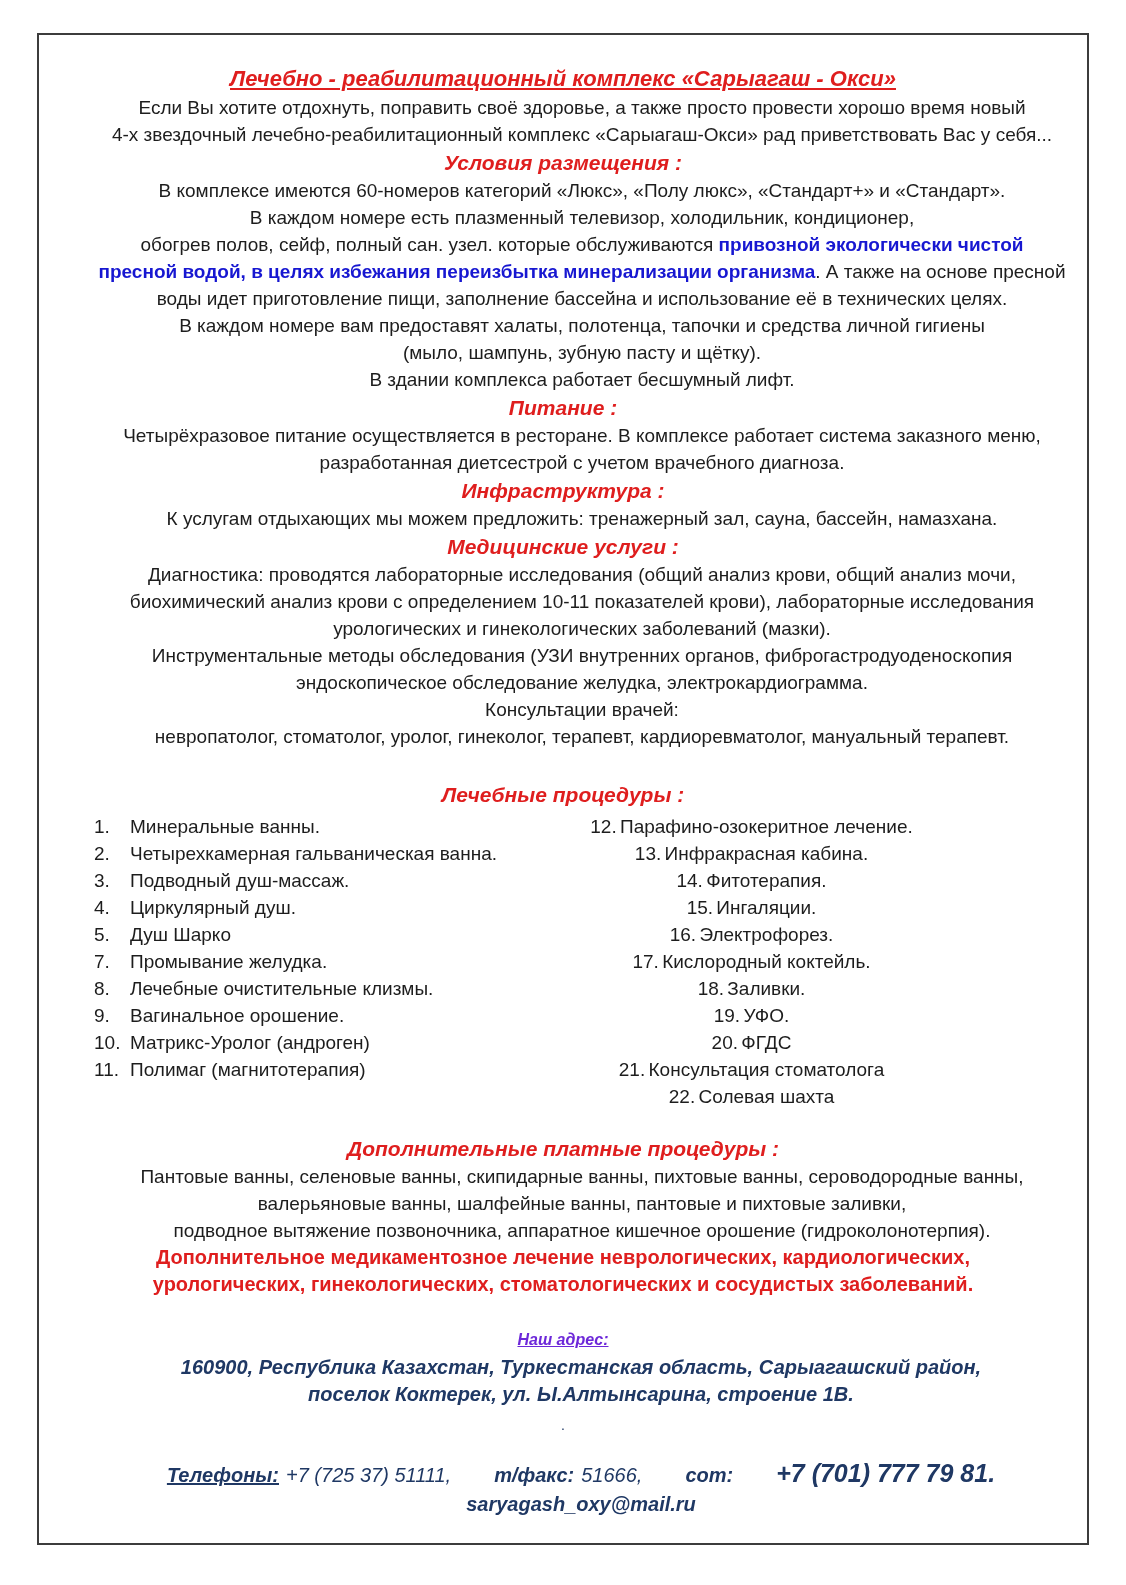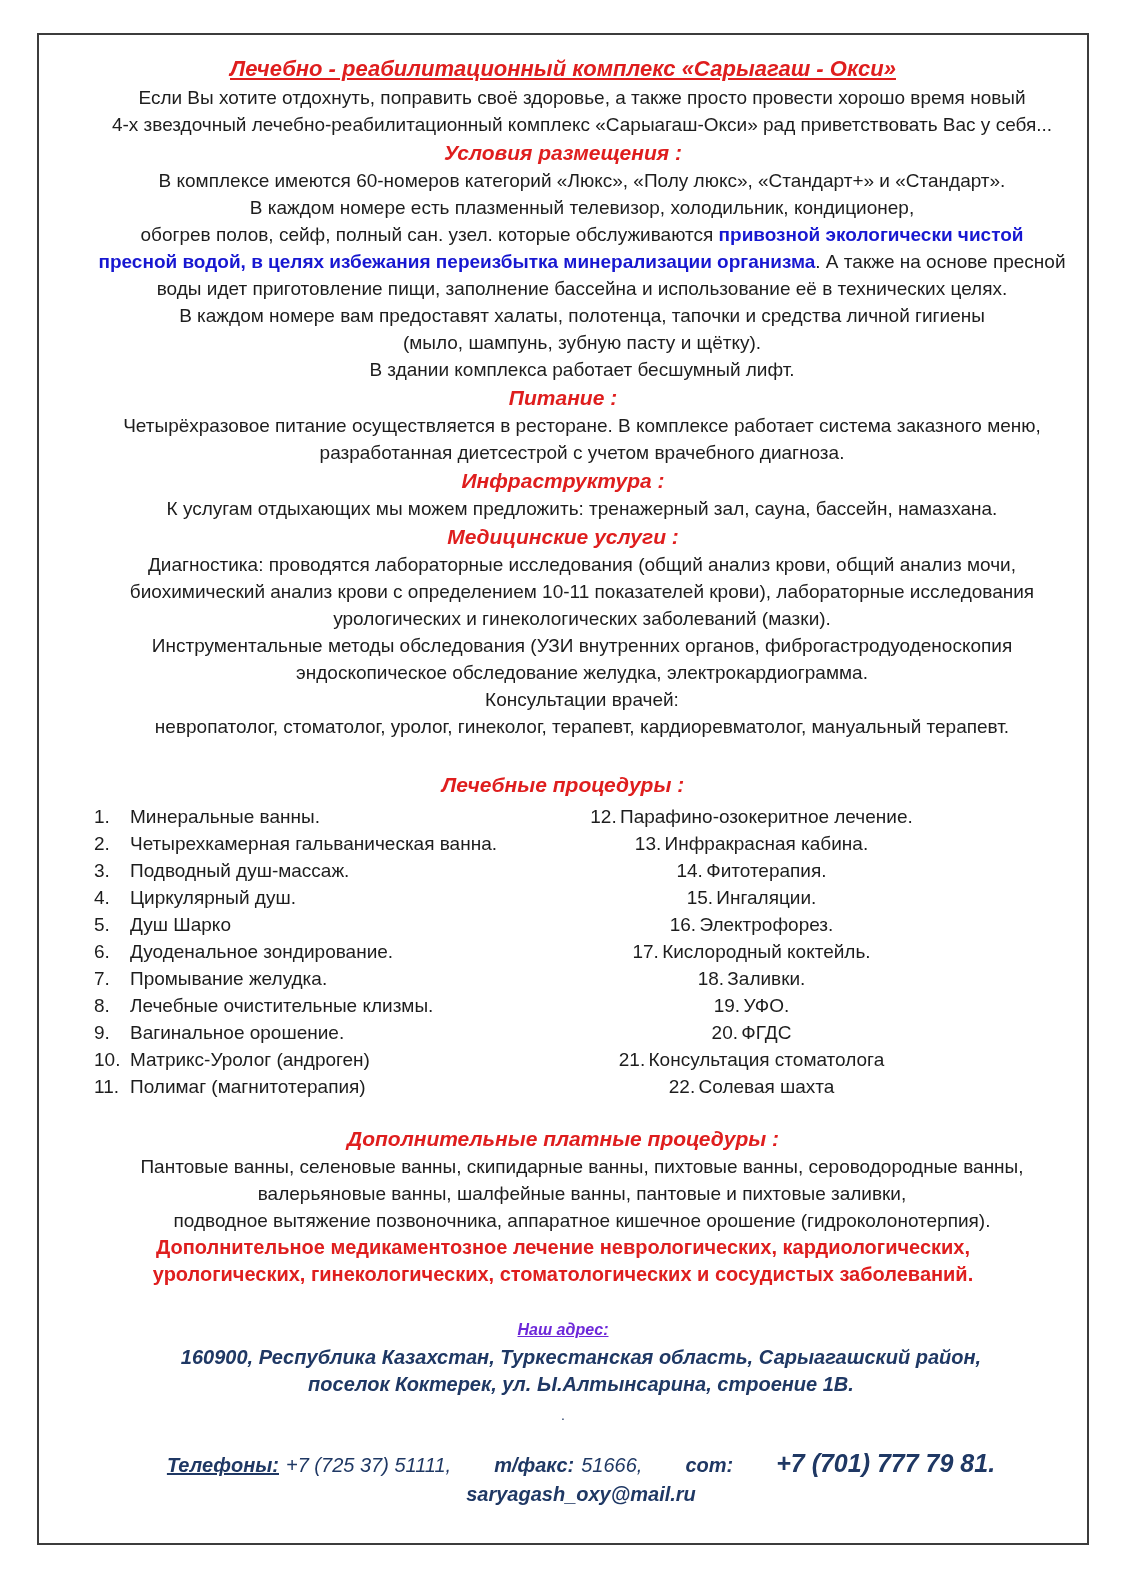--- a/index.html
+++ b/index.html
@@ -29,21 +29,21 @@
     padding-top: 8px;
     text-align: center;
   }
   .title {
     font-size: 22px;
     line-height: 31px;
     font-weight: bold;
     font-style: italic;
     color: #df1e1e;
     text-decoration: underline;
-    margin-top: 10px;
+    margin-top: 20px;
   }
   .line {
     font-size: 19px;
     line-height: 27px;
     color: #1d1d1d;
     padding-left: 38px;
   }
   .h {
     font-size: 21px;
     line-height: 29px;
@@ -172,21 +172,20 @@
 
     <div class="h proc-h">Лечебные процедуры :</div>
 
     <div class="lists">
       <div class="col-left">
         <div class="li"><span class="num">1.</span><span>Минеральные ванны.</span></div>
         <div class="li"><span class="num">2.</span><span>Четырехкамерная гальваническая ванна.</span></div>
         <div class="li"><span class="num">3.</span><span>Подводный душ-массаж.</span></div>
         <div class="li"><span class="num">4.</span><span>Циркулярный душ.</span></div>
         <div class="li"><span class="num">5.</span><span>Душ Шарко</span></div>
-        <div class="li"><span class="num">6.</span><span>Дуоденальное зондирование.</span></div>
         <div class="li"><span class="num">7.</span><span>Промывание желудка.</span></div>
         <div class="li"><span class="num">8.</span><span>Лечебные очистительные клизмы.</span></div>
         <div class="li"><span class="num">9.</span><span>Вагинальное орошение.</span></div>
         <div class="li"><span class="num">10.</span><span>Матрикс-Уролог (андроген)</span></div>
         <div class="li"><span class="num">11.</span><span>Полимаг (магнитотерапия)</span></div>
       </div>
       <div class="col-right">
         <div class="li"><span class="num">12.</span><span>Парафино-озокеритное лечение.</span></div>
         <div class="li"><span class="num">13.</span><span>Инфракрасная кабина.</span></div>
         <div class="li"><span class="num">14.</span><span>Фитотерапия.</span></div>

